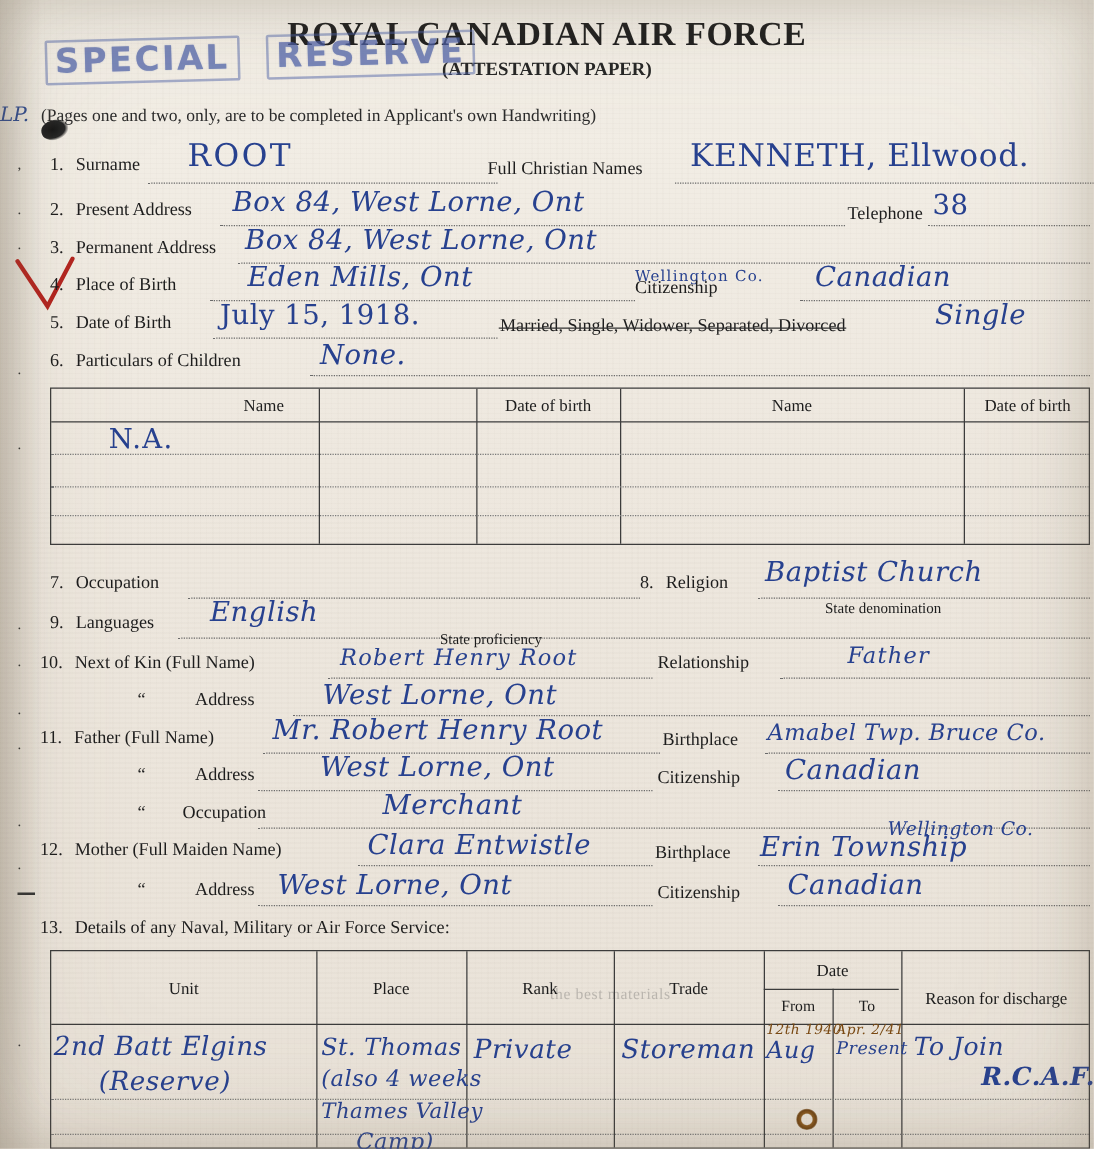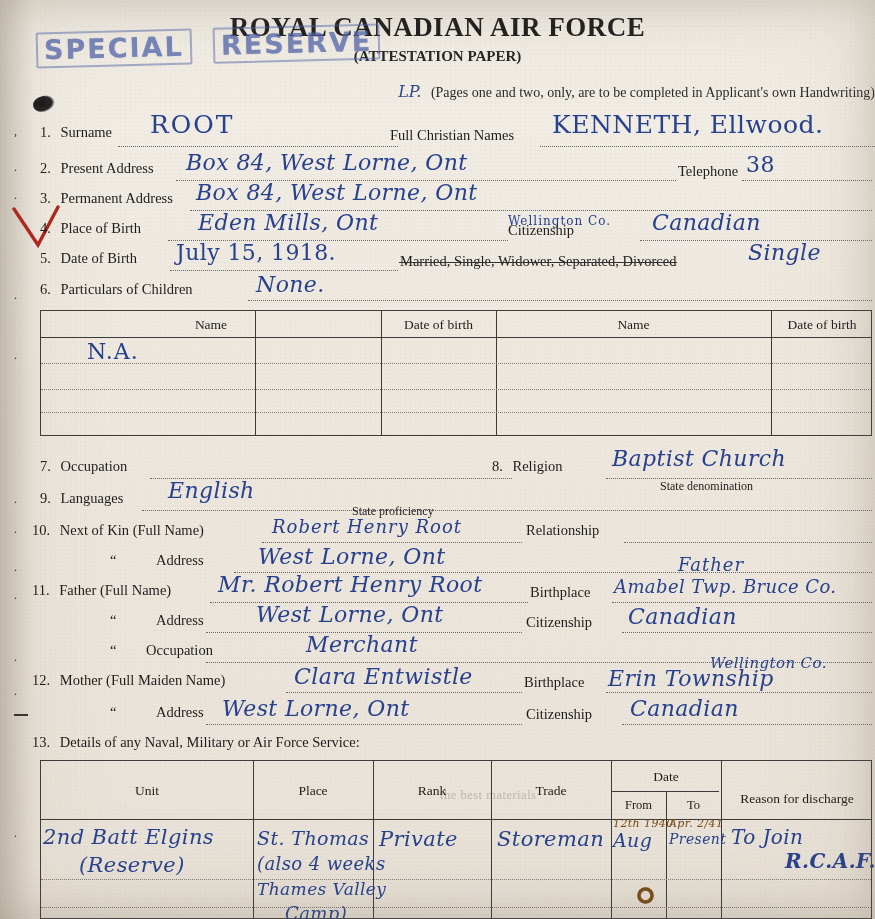--- a/index.html
+++ b/index.html
@@ -41,21 +41,21 @@
     font-size:27px;letter-spacing:.5px;
     font-weight:700;
     color:#1f1f1f;
   }
   .subtitle{
     position:absolute;left:0;right:0;top:48px;
     text-align:center;font-size:15px;font-weight:700;color:#262626;
   }
   .note{
     position:absolute;left:0;right:0;top:82px;
-    text-align:right;font-size:14px;color:#2b2b2b;
+    text-align:left;font-size:14px;color:#2b2b2b;
   }
   .note .hand-lp{
     font-family:"DejaVu Serif", serif;
     font-style:italic;color:#2f4a8c;font-size:16px;
     margin-right:6px;
   }
 
   
   .stamp{
     position:absolute;left:36px;top:28px;
@@ -258,21 +258,21 @@
 
     <div class="cell-hand hand md" style="left:46px;top:28px;font-style:normal;letter-spacing:1px;">N.A.</div>
   </div>
 
   <div class="row" style="left:40px;top:458px;">
     <span class="lbl">7.</span>
     <span class="lbl" style="margin-left:6px;">Occupation</span>
   </div>
   <div class="baseline" style="left:150px;top:478px;width:362px;"></div>
 
-  <div class="row" style="left:492px;top:458px;">
+  <div class="row" style="left:512px;top:458px;">
     <span class="lbl">8.</span>
     <span class="lbl" style="margin-left:6px;">Religion</span>
   </div>
   <div class="baseline" style="left:606px;top:478px;width:266px;"></div>
   <div class="row hand md" style="left:612px;top:446px;">Baptist Church</div>
   <div class="row lbl small" style="left:660px;top:479px;">State denomination</div>
 
   <div class="row" style="left:40px;top:490px;">
     <span class="lbl">9.</span>
     <span class="lbl" style="margin-left:6px;">Languages</span>
@@ -285,21 +285,21 @@
     <span class="lbl">10.</span>
     <span class="lbl" style="margin-left:6px;">Next of Kin (Full Name)</span>
   </div>
   <div class="baseline" style="left:262px;top:542px;width:260px;"></div>
   <div class="row hand sm" style="left:272px;top:516px;letter-spacing:1px;">Robert Henry Root</div>
 
   <div class="row" style="left:526px;top:522px;">
     <span class="lbl">Relationship</span>
   </div>
   <div class="baseline" style="left:624px;top:542px;width:248px;"></div>
-  <div class="row hand sm" style="left:678px;top:514px;letter-spacing:1px;margin-top:40px;">Father</div>
+  <div class="row hand sm" style="left:678px;top:514px;letter-spacing:1px;">Father</div>
 
   <div class="row" style="left:110px;top:552px;">
     <span class="lbl">“</span>
     <span class="lbl" style="margin-left:36px;">Address</span>
   </div>
   <div class="baseline" style="left:234px;top:572px;width:638px;"></div>
   <div class="row hand md" style="left:258px;top:544px;">West Lorne, Ont</div>
 
   <div class="row" style="left:32px;top:582px;">
     <span class="lbl">11.</span>

